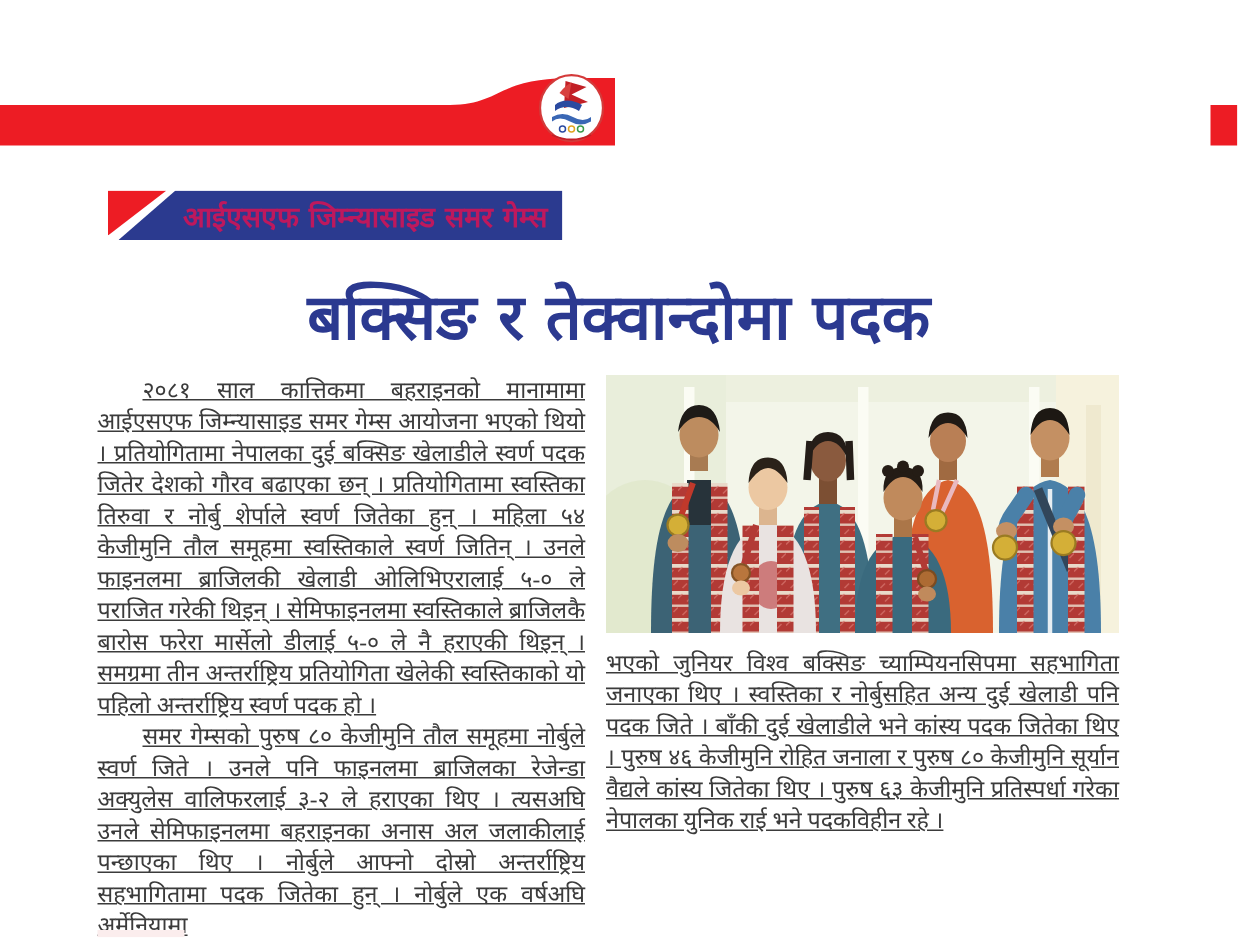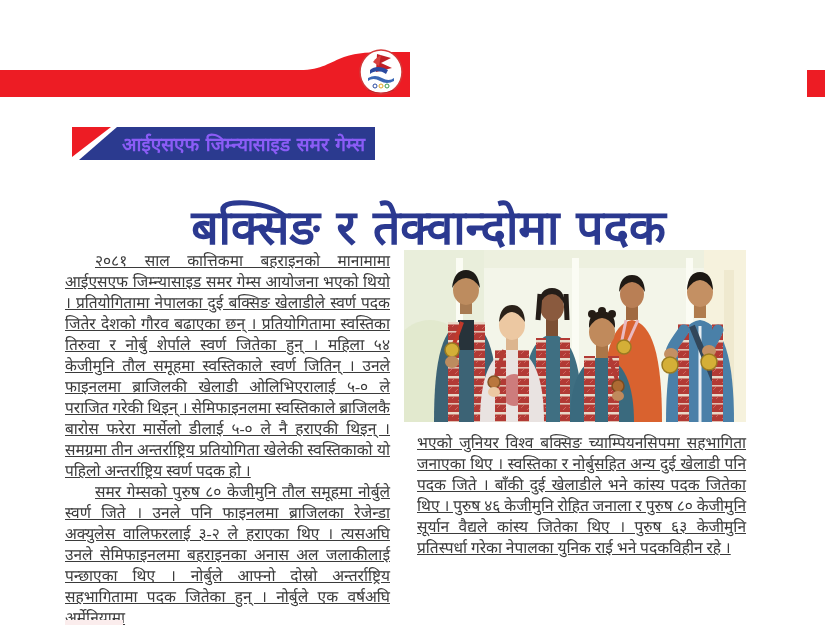--- a/index.html
+++ b/index.html
@@ -31,44 +31,44 @@
     clip-path:polygon(47px 0,100% 0,100% 100%,9px 100%);
   }
   .kicker .tri{
     position:absolute;left:2px;top:0;width:39px;height:30px;
     background:#ed1c24;
     clip-path:polygon(0 0,100% 0,0 100%);
   }
   .kicker .label{
     position:absolute;left:52px;right:10px;top:0;bottom:0;
     display:flex;align-items:center;justify-content:center;
-    color:#8b5cf6;font-weight:bold;font-size:19px;
+    color:#be185d;font-weight:bold;font-size:19px;
     font-family:"DejaVu Sans","Liberation Sans",sans-serif;
     white-space:nowrap;
   }
   
   .headline{
     position:absolute;left:65px;top:178px;width:695px;height:62px;
-    margin:16px;
+    margin:0;
     display:flex;align-items:center;justify-content:center;
     color:#2b3990;
-    font-size:48px;font-weight:bold;
+    font-size:42px;font-weight:bold;
     font-family:"DejaVu Sans","Liberation Sans",sans-serif;
     white-space:nowrap;
   }
   
   .col{
     position:absolute;top:250px;
     font-size:15.5px;line-height:21px;color:#3b3b3b;
     text-align:justify;
   }
   .col-left{left:65px;width:325px;}
   .col-right{left:404px;width:342px;}
   .col p{margin:0;text-indent:30px;text-decoration:underline;}
-  .col p.no-indent{text-indent:0;margin-left:13px;}
+  .col p.no-indent{text-indent:0;}
   
   .photo{
     width:342px;height:172px;margin-bottom:10px;
     overflow:hidden;background:#f3f5e9;
   }
   .photo svg{display:block;}
   
   .bottom-artifact{
     position:absolute;left:65px;top:620px;width:58px;height:5px;
     background:#fbeded;

